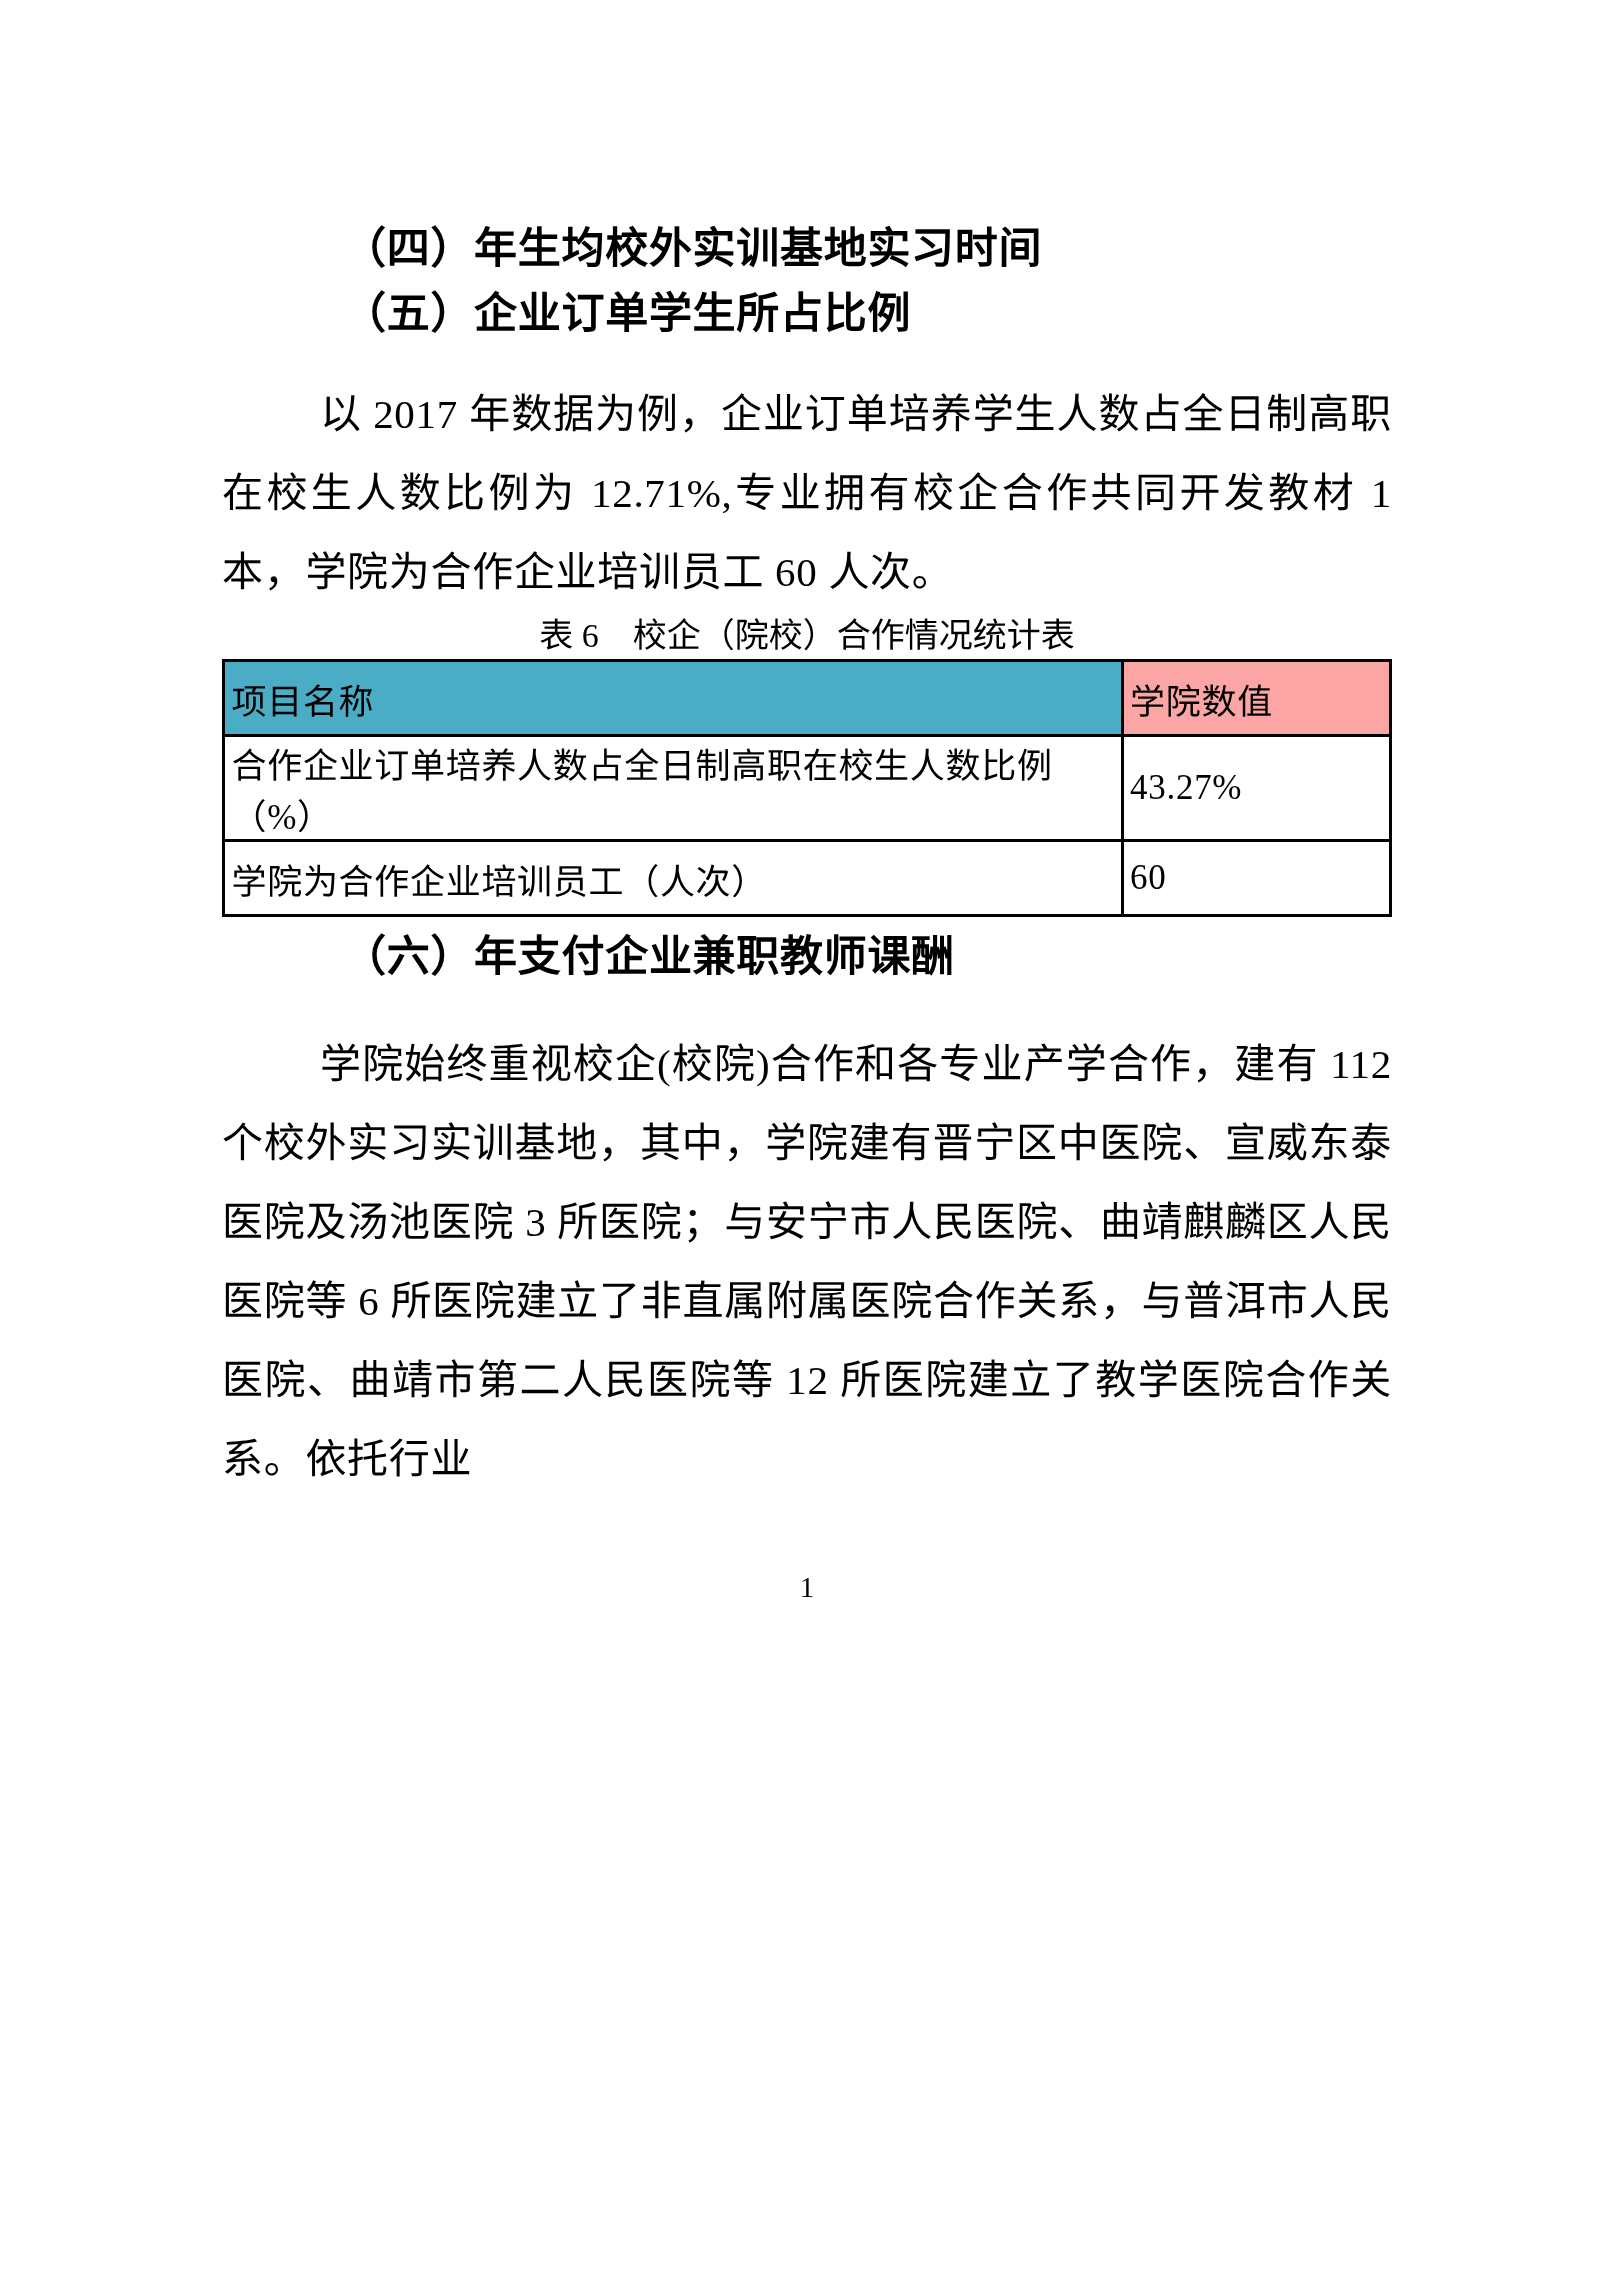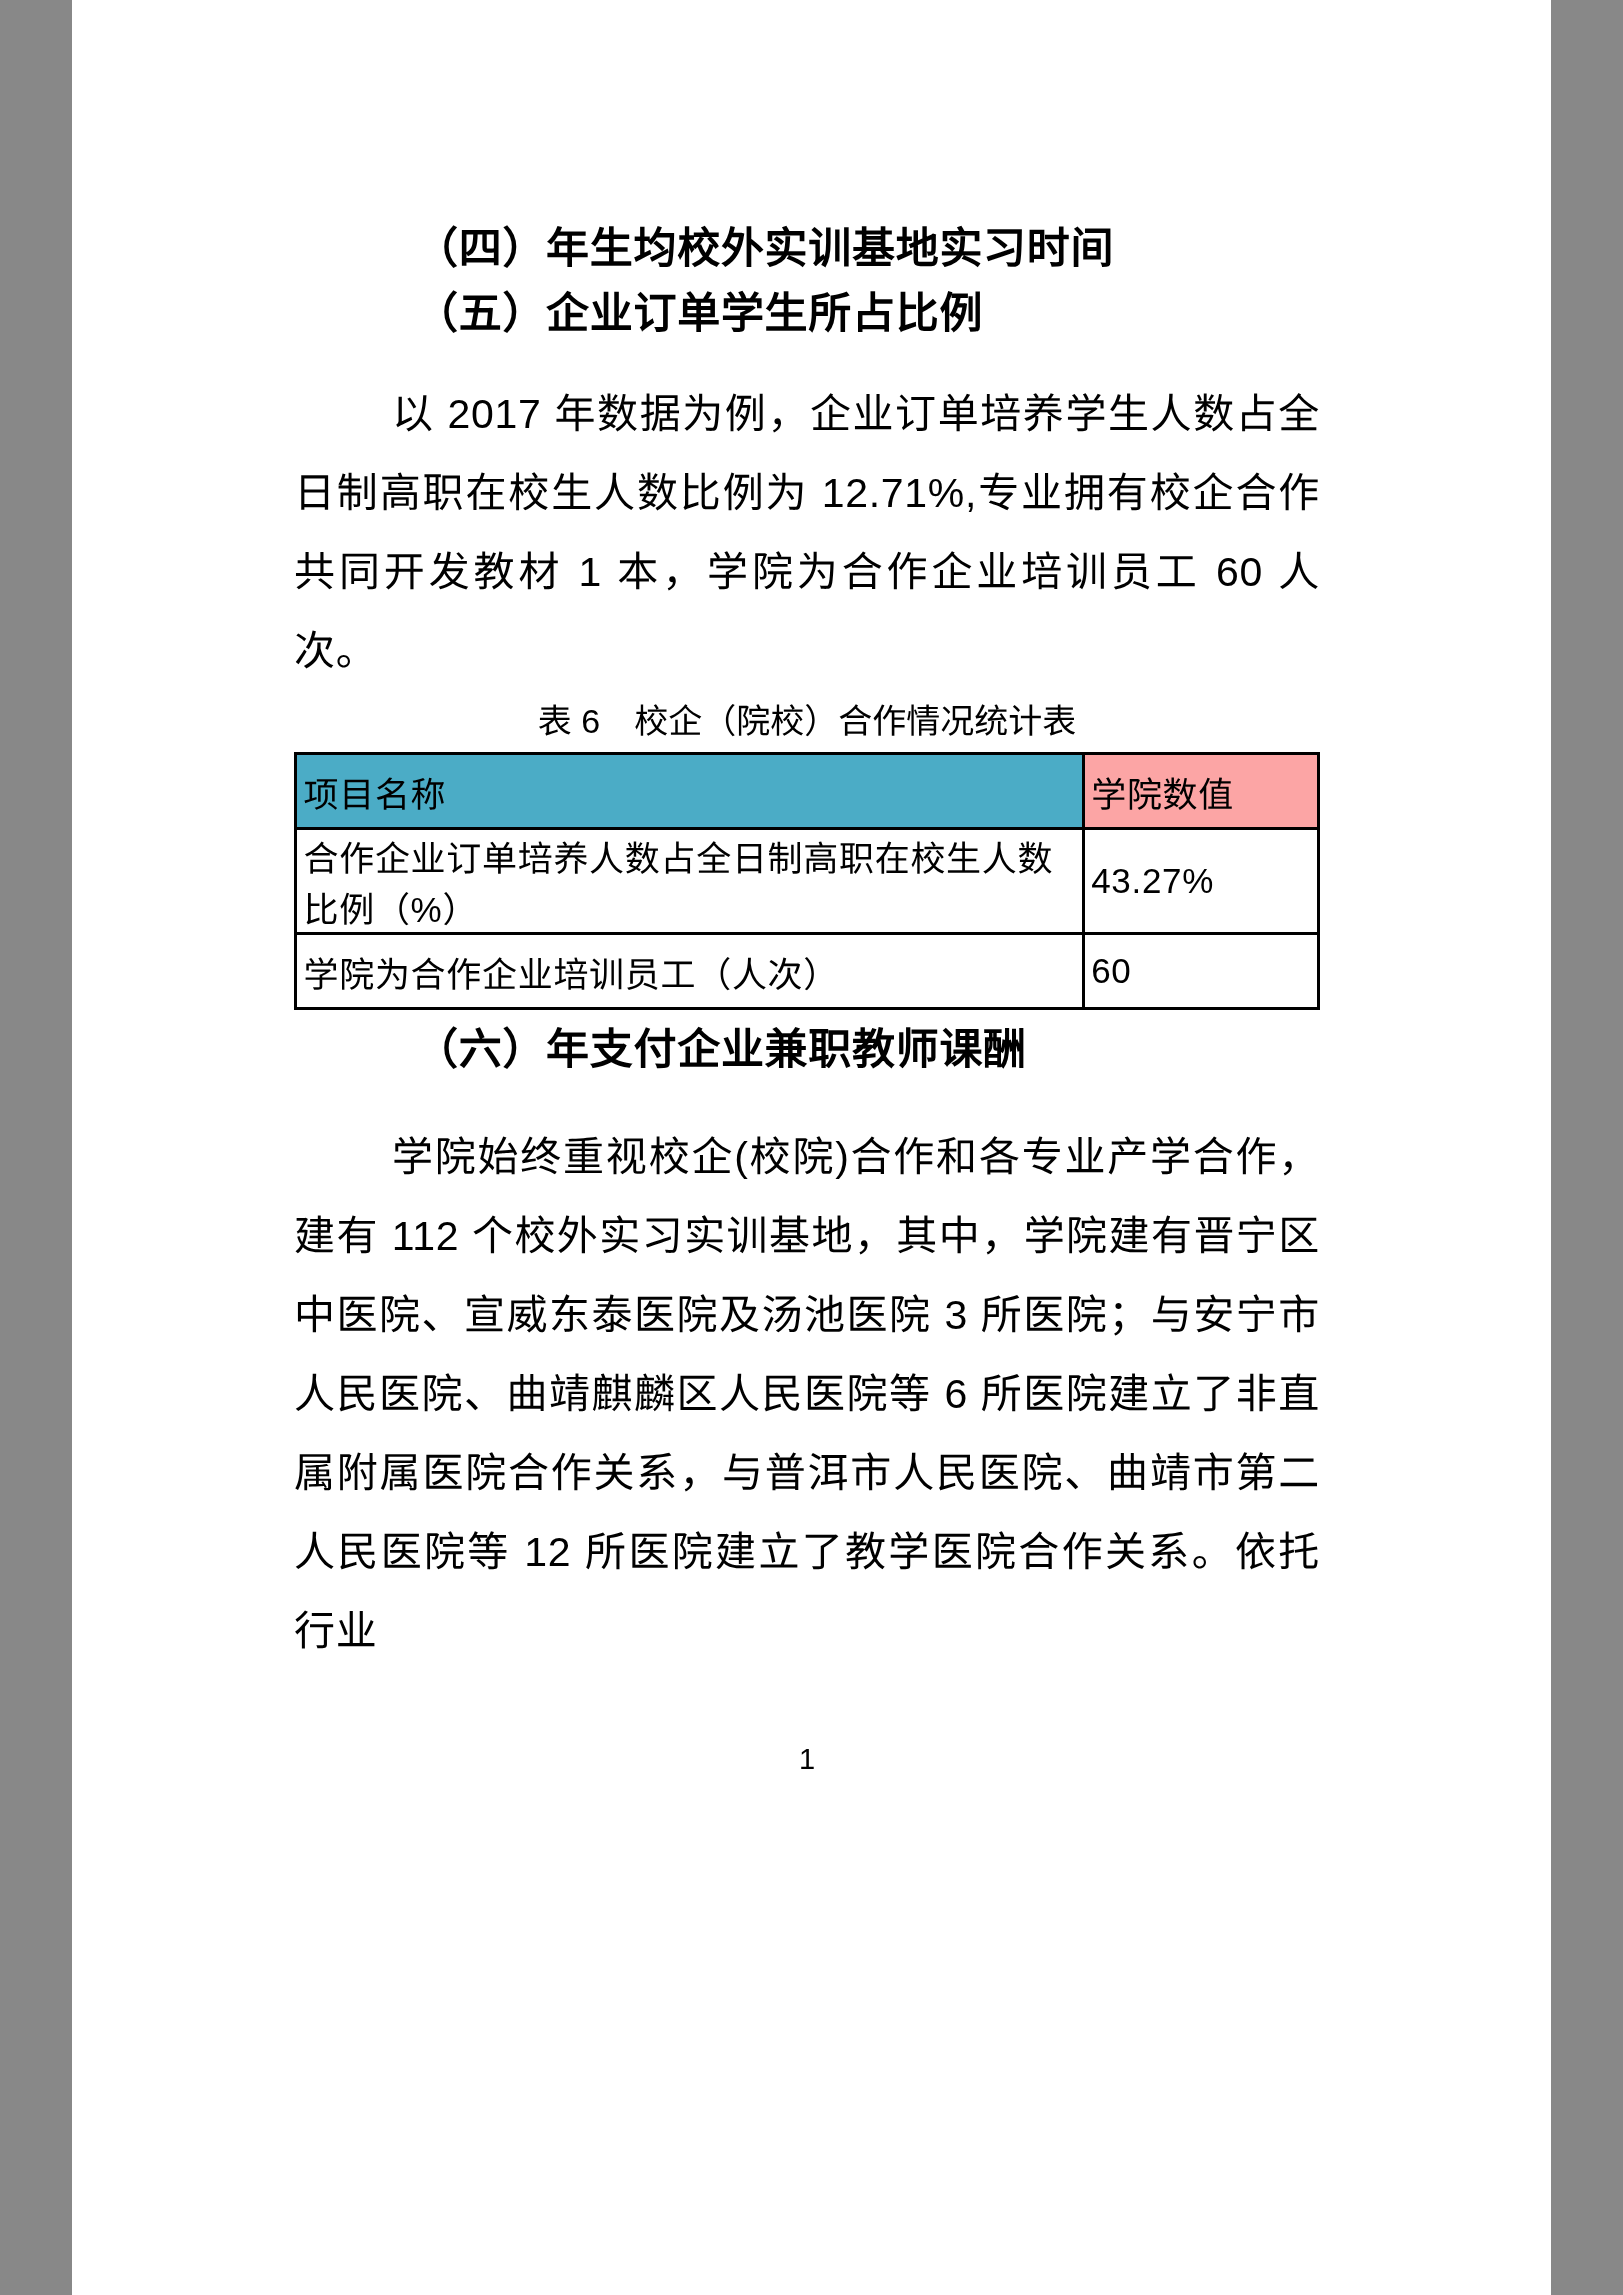--- a/index.html
+++ b/index.html
@@ -2,27 +2,27 @@
 <html lang="zh-CN" style="font-size:10.5px"><head>
 <meta charset="utf-8">
 <style>
   html, body {
     margin: 0;
     padding: 0;
     background: #888;
   }
   .page {
     position: relative;
-    width: 1479px;
+    width: 1623px;
     height: 2295px;
     margin: 0 auto;
     background: #ffffff;
     box-sizing: border-box;
     padding: 216px 231px 0 222px;
-    font-family: Liberation Sans, sans-serif;
+    font-family: Liberation Serif, serif;
     color: #000000;
     overflow: hidden;
   }
   .section-heading {
     margin: 0;
     font-size: 43px;
     font-weight: bold;
     line-height: 65px;
     text-indent: 121px;
     letter-spacing: 0.7px;
@@ -33,21 +33,21 @@
     font-size: 41px;
     line-height: 79px;
     text-align: justify;
     text-indent: 98px;
     letter-spacing: 0.7px;
   }
   .para-after-heading-1 { margin-top: 33px; }
   .heading-5 { margin-top: 0; }
   .para-after-heading-2 { margin-top: 29.4px; }
   .table-caption {
-    margin: 7px;
+    margin: 0;
     font-size: 34px;
     line-height: 47px;
     text-align: center;
   }
   table.coop-table {
     width: 100%;
     border-collapse: collapse;
     table-layout: fixed;
     border: 3.9px solid #000;
   }

